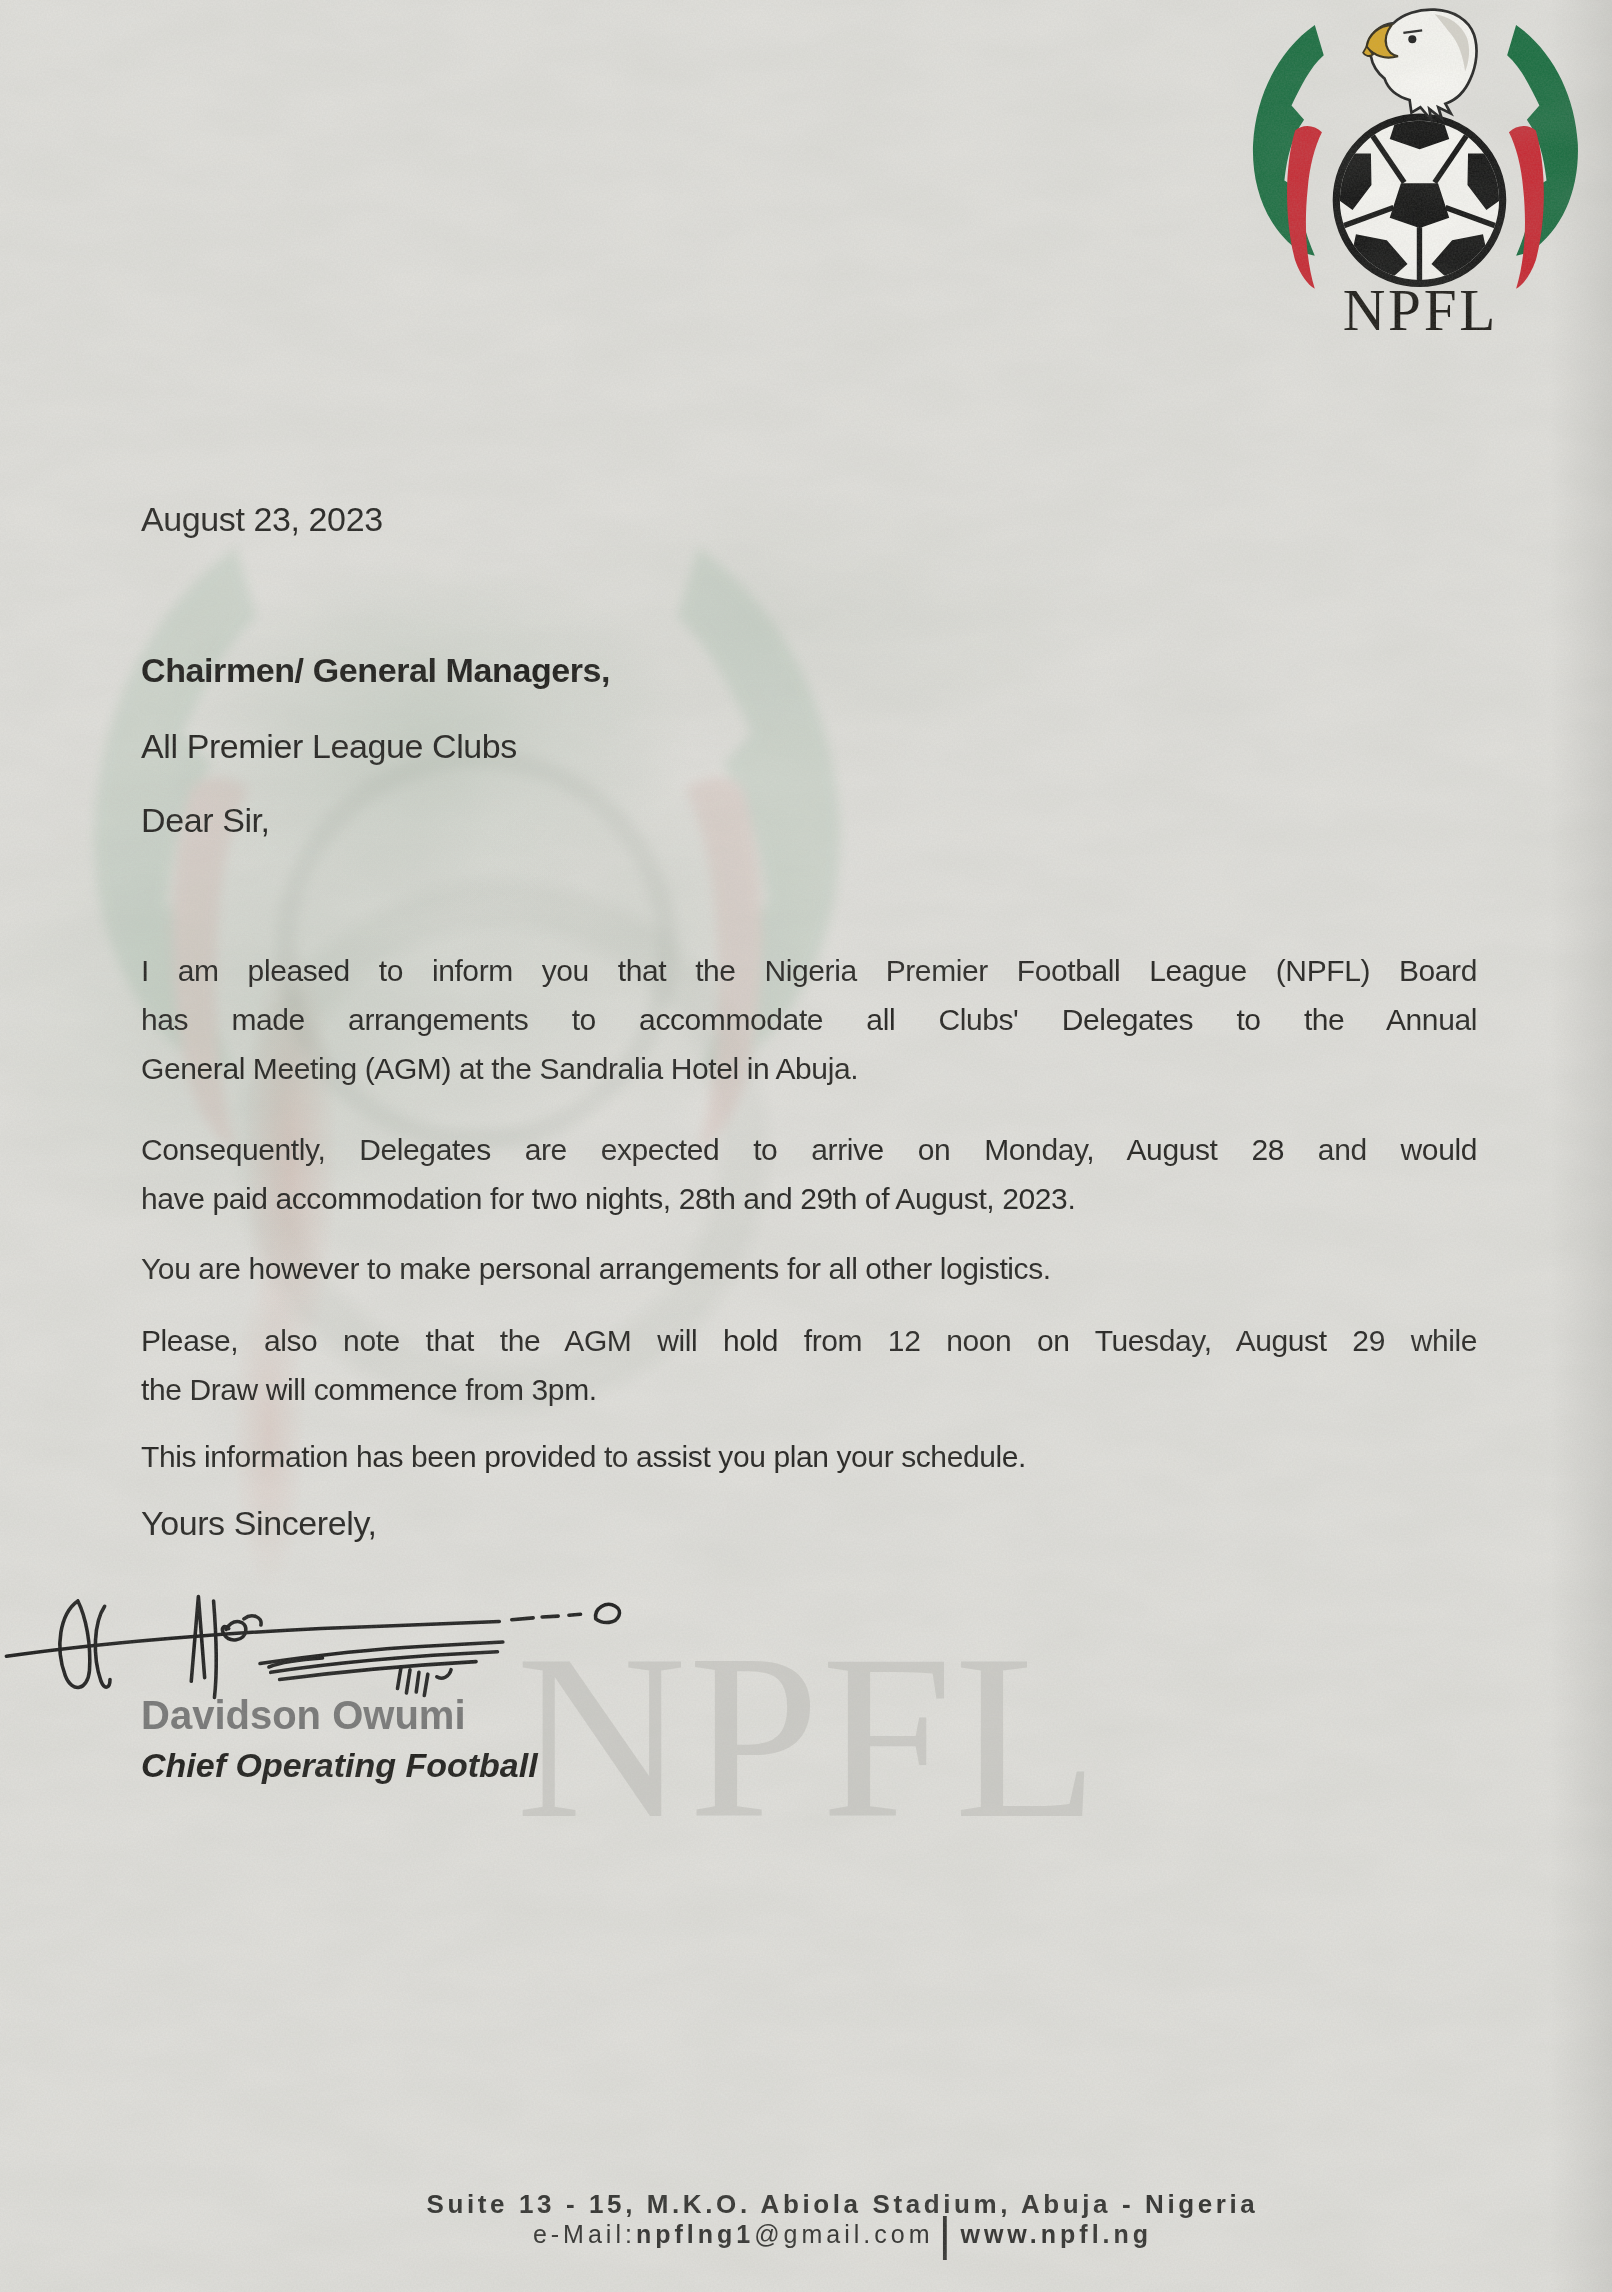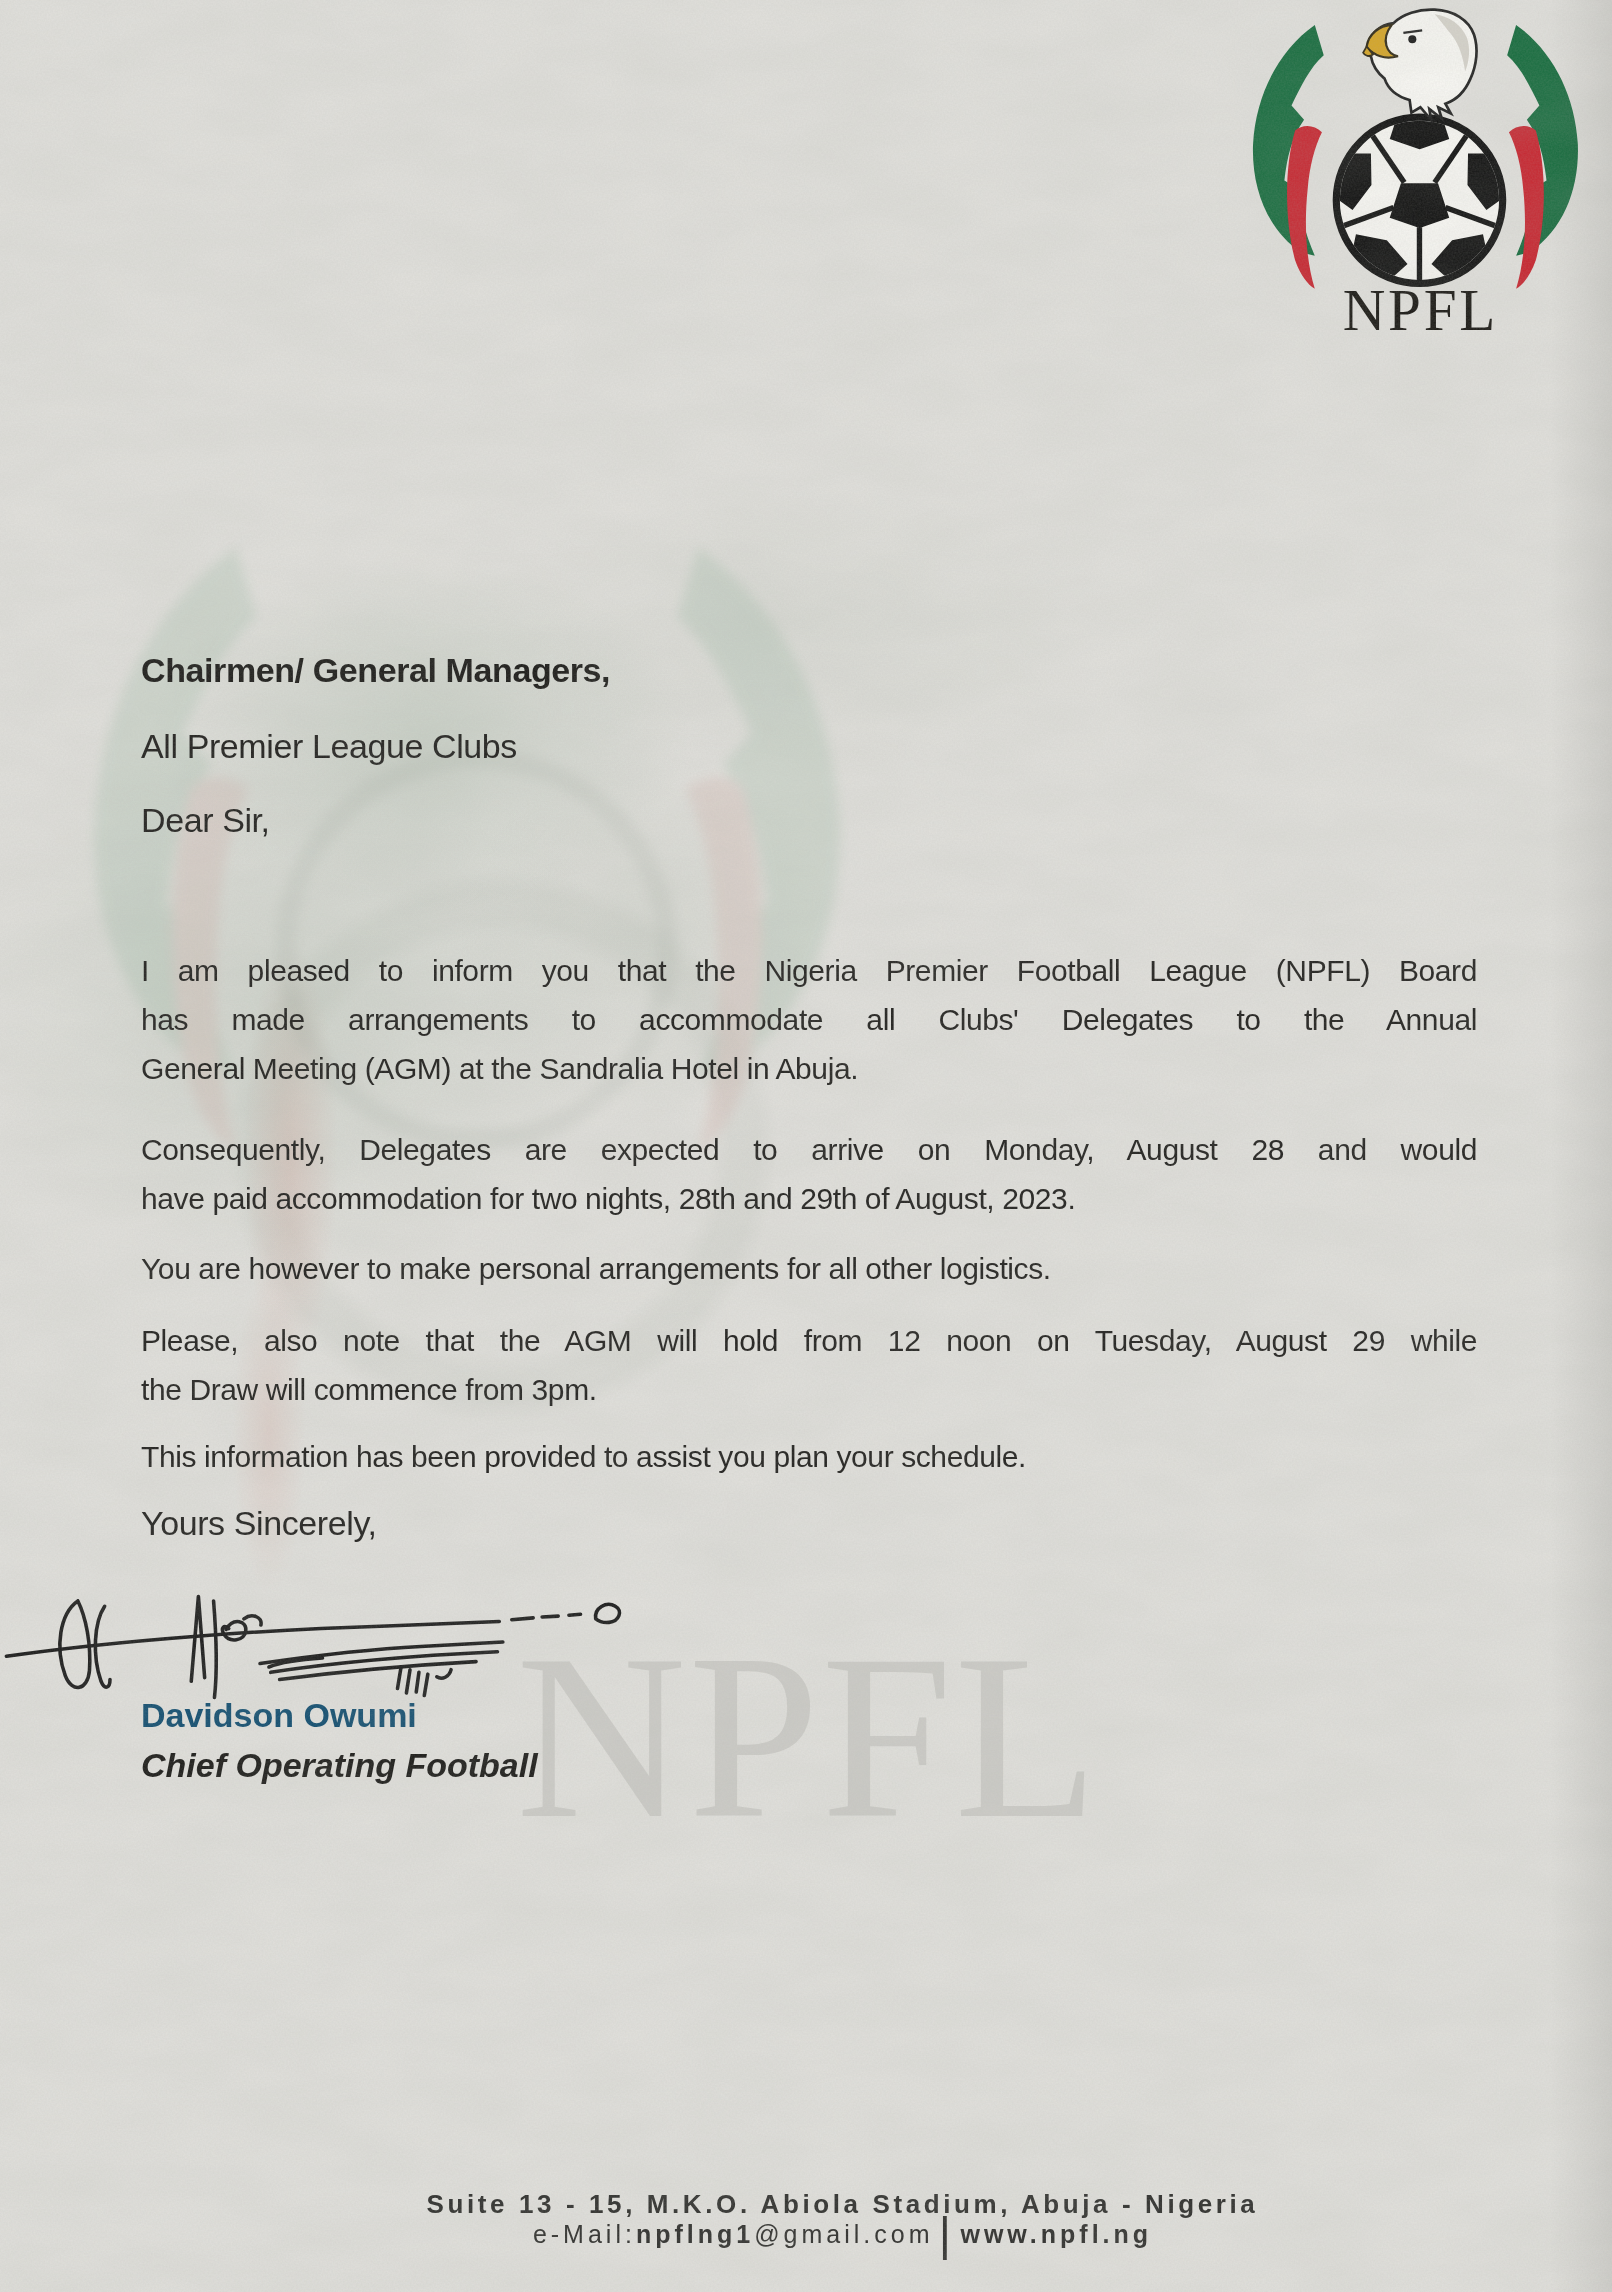--- a/index.html
+++ b/index.html
@@ -42,21 +42,21 @@
   }
   
   .logo{position:absolute;left:1245px;top:4.5px;width:340px;height:336px;}
   
   .tline{position:absolute;left:141px;width:1336px;font-size:34px;line-height:49px;letter-spacing:-0.4px;white-space:nowrap;}
   .bold{font-weight:bold;color:#151412;}
   .para{position:absolute;left:141px;width:1336px;font-size:30px;line-height:49px;letter-spacing:-0.4px;}
   .pline{text-align:justify;text-align-last:justify;}
   .pline-last{text-align:left;text-align-last:left;}
   .subject{font-size:32px;letter-spacing:-0.4px;font-weight:bold;color:#141311;}
-  .sig-name{position:absolute;left:141px;top:1695px;font-size:34px;line-height:41px;font-weight:bold;color:#0c4a6e;white-space:nowrap;}
+  .sig-name{position:absolute;left:141px;top:1695px;font-size:40px;line-height:41px;font-weight:bold;color:#737373;white-space:nowrap;}
   .sig-title{position:absolute;left:141px;top:1745px;font-size:34px;line-height:41px;font-weight:bold;font-style:italic;color:#141311;white-space:nowrap;}
   .signature{position:absolute;left:0px;top:1592px;width:645px;height:125px;}
   
   .footer{position:absolute;left:72px;top:2189px;width:1541px;text-align:center;color:#2a2a28;}
   .footer-address{font-size:26px;line-height:30px;font-weight:bold;letter-spacing:3.6px;white-space:nowrap;}
   .footer-contact{font-size:25px;line-height:30px;letter-spacing:4px;white-space:nowrap;}
   .fc-bold{font-weight:bold;}
   .sep{display:inline-block;font-size:47px;font-weight:400;vertical-align:-7.2px;line-height:18px;margin:0 5.4px;}
   
   .noise{position:absolute;inset:0;pointer-events:none;}
@@ -120,20 +120,21 @@
       <path fill="#b9b5aa" opacity="0.55" d="M212,10 C228,12 242,22 248,36 C252,48 251,62 246,74 C244,60 240,44 230,32 C222,22 216,14 212,10 Z"></path>
       <path fill="#d7a41f" stroke="#2a230f" stroke-width="2.5" d="M136,46 C138,32 150,23 164,22 C158,30 156,38 158,45 C160,52 165,56 171,57 C160,60 150,58 143,53 C139,50 136,48 136,46 Z"></path>
       <path fill="#d7a41f" stroke="#2a230f" stroke-width="2" d="M136,46 L132,53 C134,57 139,58 143,55 Z"></path>
       <circle cx="187" cy="38" r="4.5" fill="#111"></circle>
       <path stroke="#1c1c1c" stroke-width="2.5" fill="none" d="M177,31 L198,28"></path>
     </g>
 
     <text x="196" y="363" text-anchor="middle" font-family="Liberation Serif, DejaVu Serif, serif" font-size="66" letter-spacing="3" fill="#14120e">NPFL</text>
   </svg>
 
+  <div class="tline" style="top:495px">August 23, 2023</div>
 
   <div class="tline" style="top:722px">All Premier League Clubs</div>
   <div class="tline bold" style="top:646px">Chairmen/ General Managers,</div>
   <div class="tline" style="top:796px">Dear Sir,</div>
 
 
   <div class="para" style="top:946px">
       <div class="pline">I am pleased to inform you that the Nigeria Premier Football League (NPFL) Board</div>
       <div class="pline">has made arrangements to accommodate all Clubs' Delegates to the Annual</div>
       <div class="pline pline-last">General Meeting (AGM) at the Sandralia Hotel in Abuja.</div>

